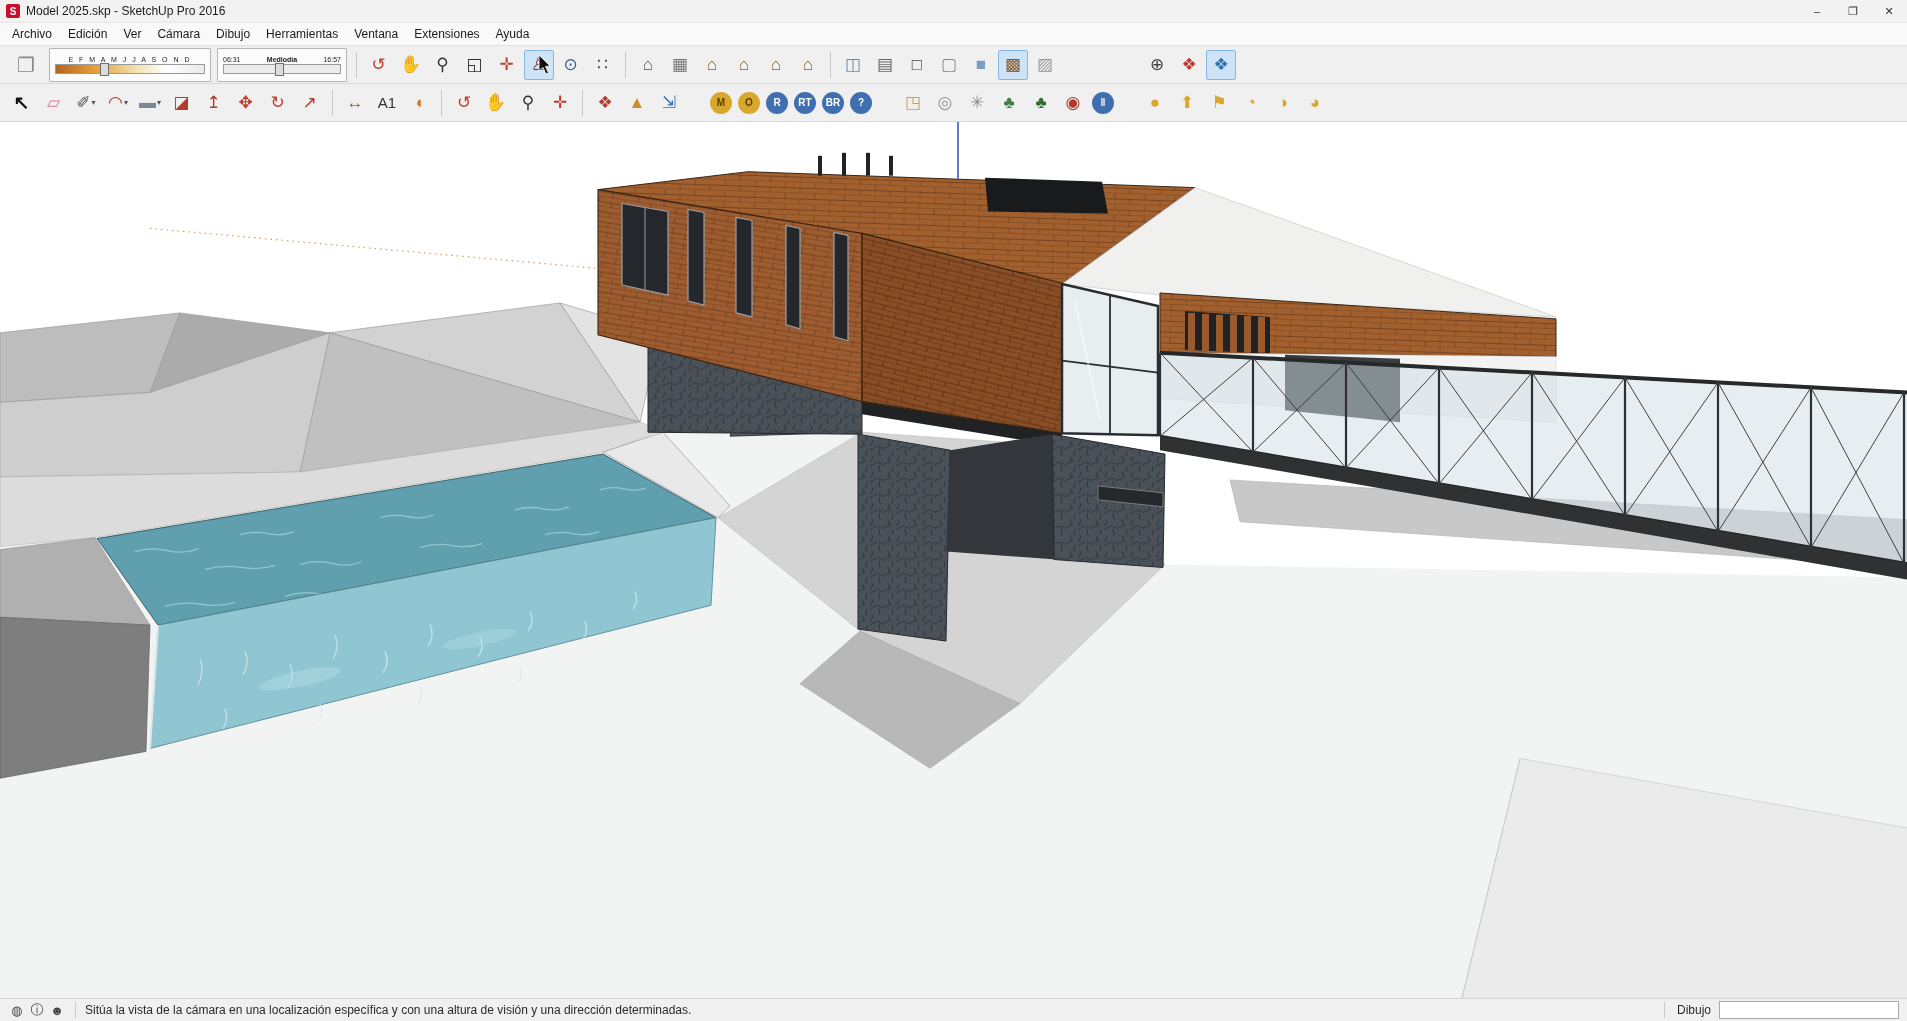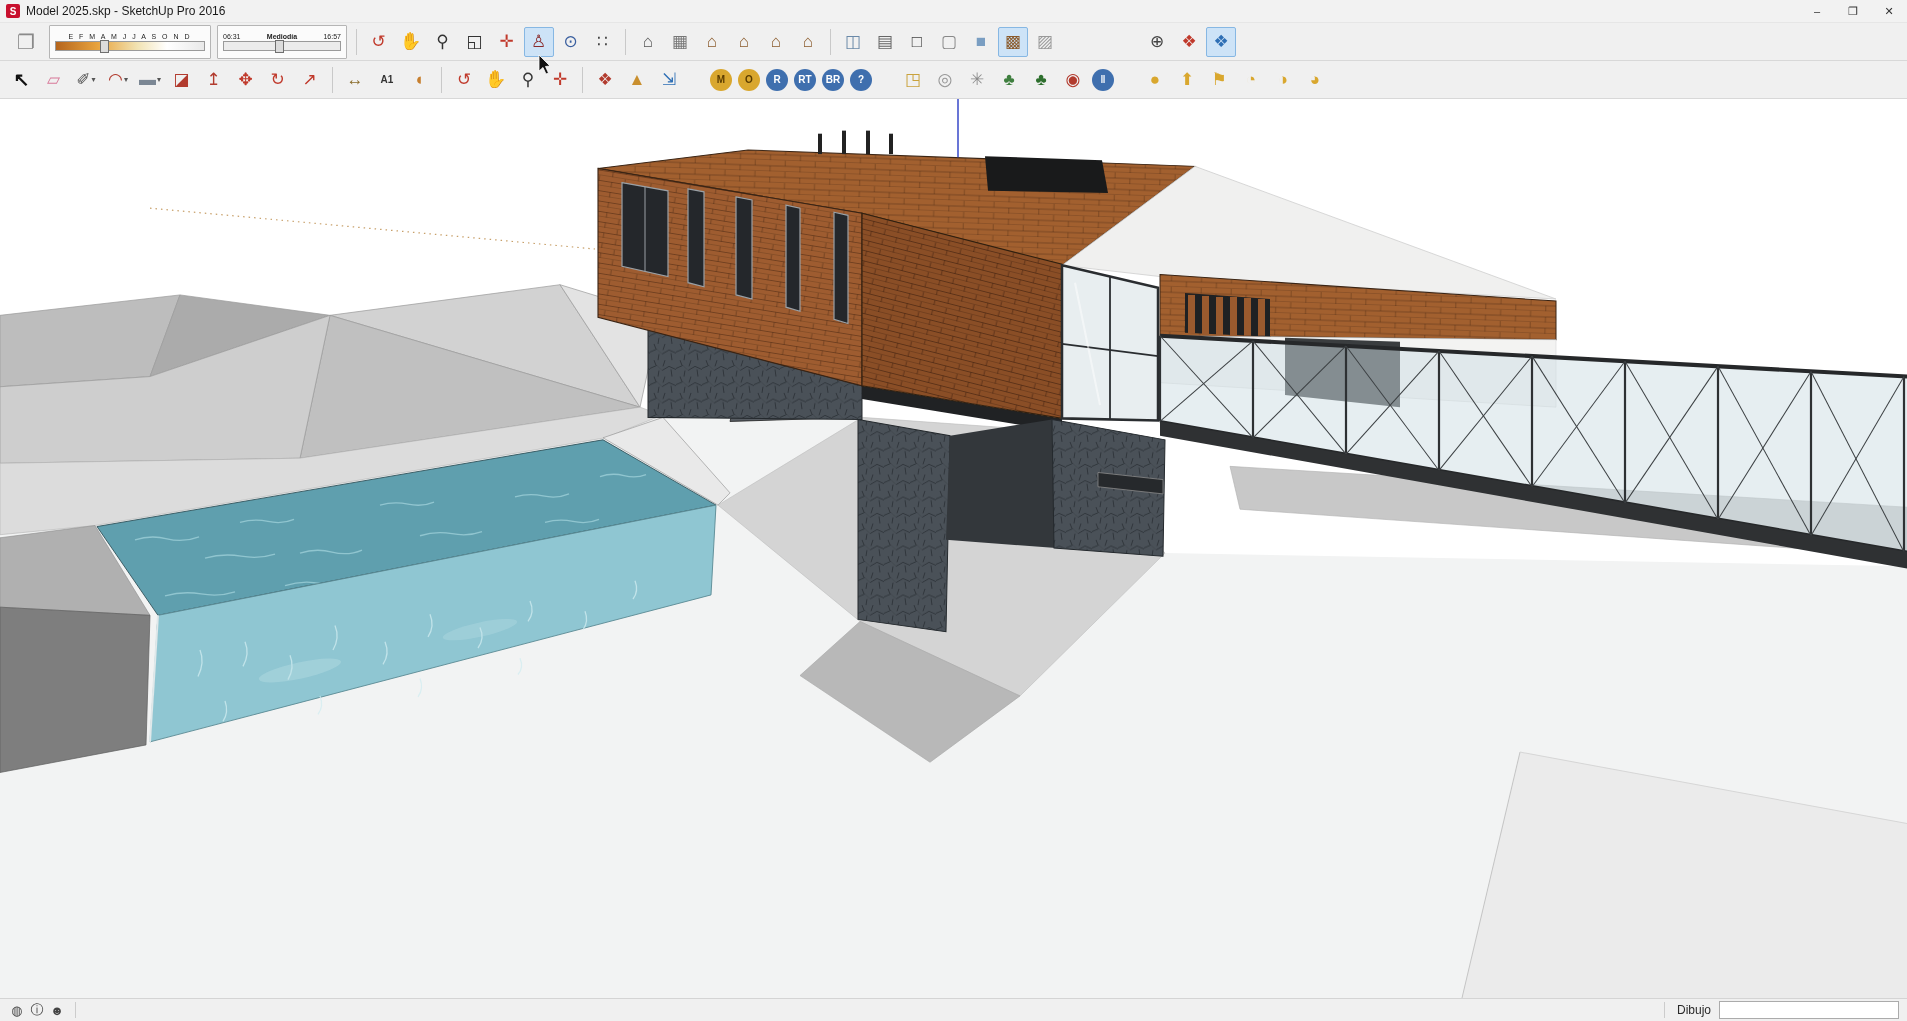--- a/index.html
+++ b/index.html
@@ -75,20 +75,31 @@
   <div class="titlebar">
     <span class="applogo">S</span>
     <span class="title">Model 2025.skp - SketchUp Pro 2016</span>
     <div class="wincontrols">
       <button>–</button>
       <button>❐</button>
       <button>✕</button>
     </div>
   </div>
 
+  <div class="menubar">
+    <span class="mi">Archivo</span>
+      <span class="mi">Edición</span>
+      <span class="mi">Ver</span>
+      <span class="mi">Cámara</span>
+      <span class="mi">Dibujo</span>
+      <span class="mi">Herramientas</span>
+      <span class="mi">Ventana</span>
+      <span class="mi">Extensiones</span>
+      <span class="mi">Ayuda</span>
+  </div>
 
   <div class="toolbar">
     <button class="tb big" style="color:#8a8a8a">❐</button>
     <div class="sliderbox" style="width:150px">
       <div class="months">E F M A M J J A S O N D</div>
       <div class="track">
         <div class="handle" style="left:30%"></div>
       </div>
     </div>
     <div class="sliderbox" style="width:118px">
@@ -236,21 +247,21 @@
         <button class="tb" style="color: rgb(192, 57, 43);">
           <span class="g">↗</span>
           <span class="dd"></span>
         </button>
     </div>
     <span class="sep"></span>
     <div class="tgroup">
       <button class="tb" style="color: rgb(138, 109, 43);">
           <span class="g">↔</span>
         </button>
-        <button class="tb" style="color: rgb(51, 51, 51); font-size: 10px; font-weight: bold;">
+        <button class="tb" style="color: rgb(51, 51, 51); font-size: 15px; font-weight: normal;">
           <span class="g">A1</span>
         </button>
         <button class="tb" style="color: rgb(199, 127, 46);">
           <span class="g">◖</span>
         </button>
     </div>
     <span class="sep"></span>
     <div class="tgroup">
       <button class="tb" style="color: rgb(192, 57, 43);">
           <span class="g">↺</span>
@@ -560,20 +571,21 @@
           <span>◍</span>
         </button>
         <button class="sb-icon">
           <span>ⓘ</span>
         </button>
         <button class="sb-icon">
           <span>☻</span>
         </button>
     </span>
     <span class="sb-divider"></span>
+    <span class="status-text">Sitúa la vista de la cámara en una localización específica y con una altura de visión y una dirección determinadas.</span>
     <div class="measure">
       <span class="sb-divider"></span>
       <span class="mlabel">Dibujo</span>
       <input type="text" value="" style="">
     </div>
   </div>
 
   <div class="cursor">
     <svg width="14" height="22" viewBox="0 0 14 22">
       <path d="M1,1 L1,17 L5,13.5 L8,20 L10.5,19 L7.5,12.5 L12,12 Z" fill="#111" stroke="#fff" stroke-width="0.8"></path>

